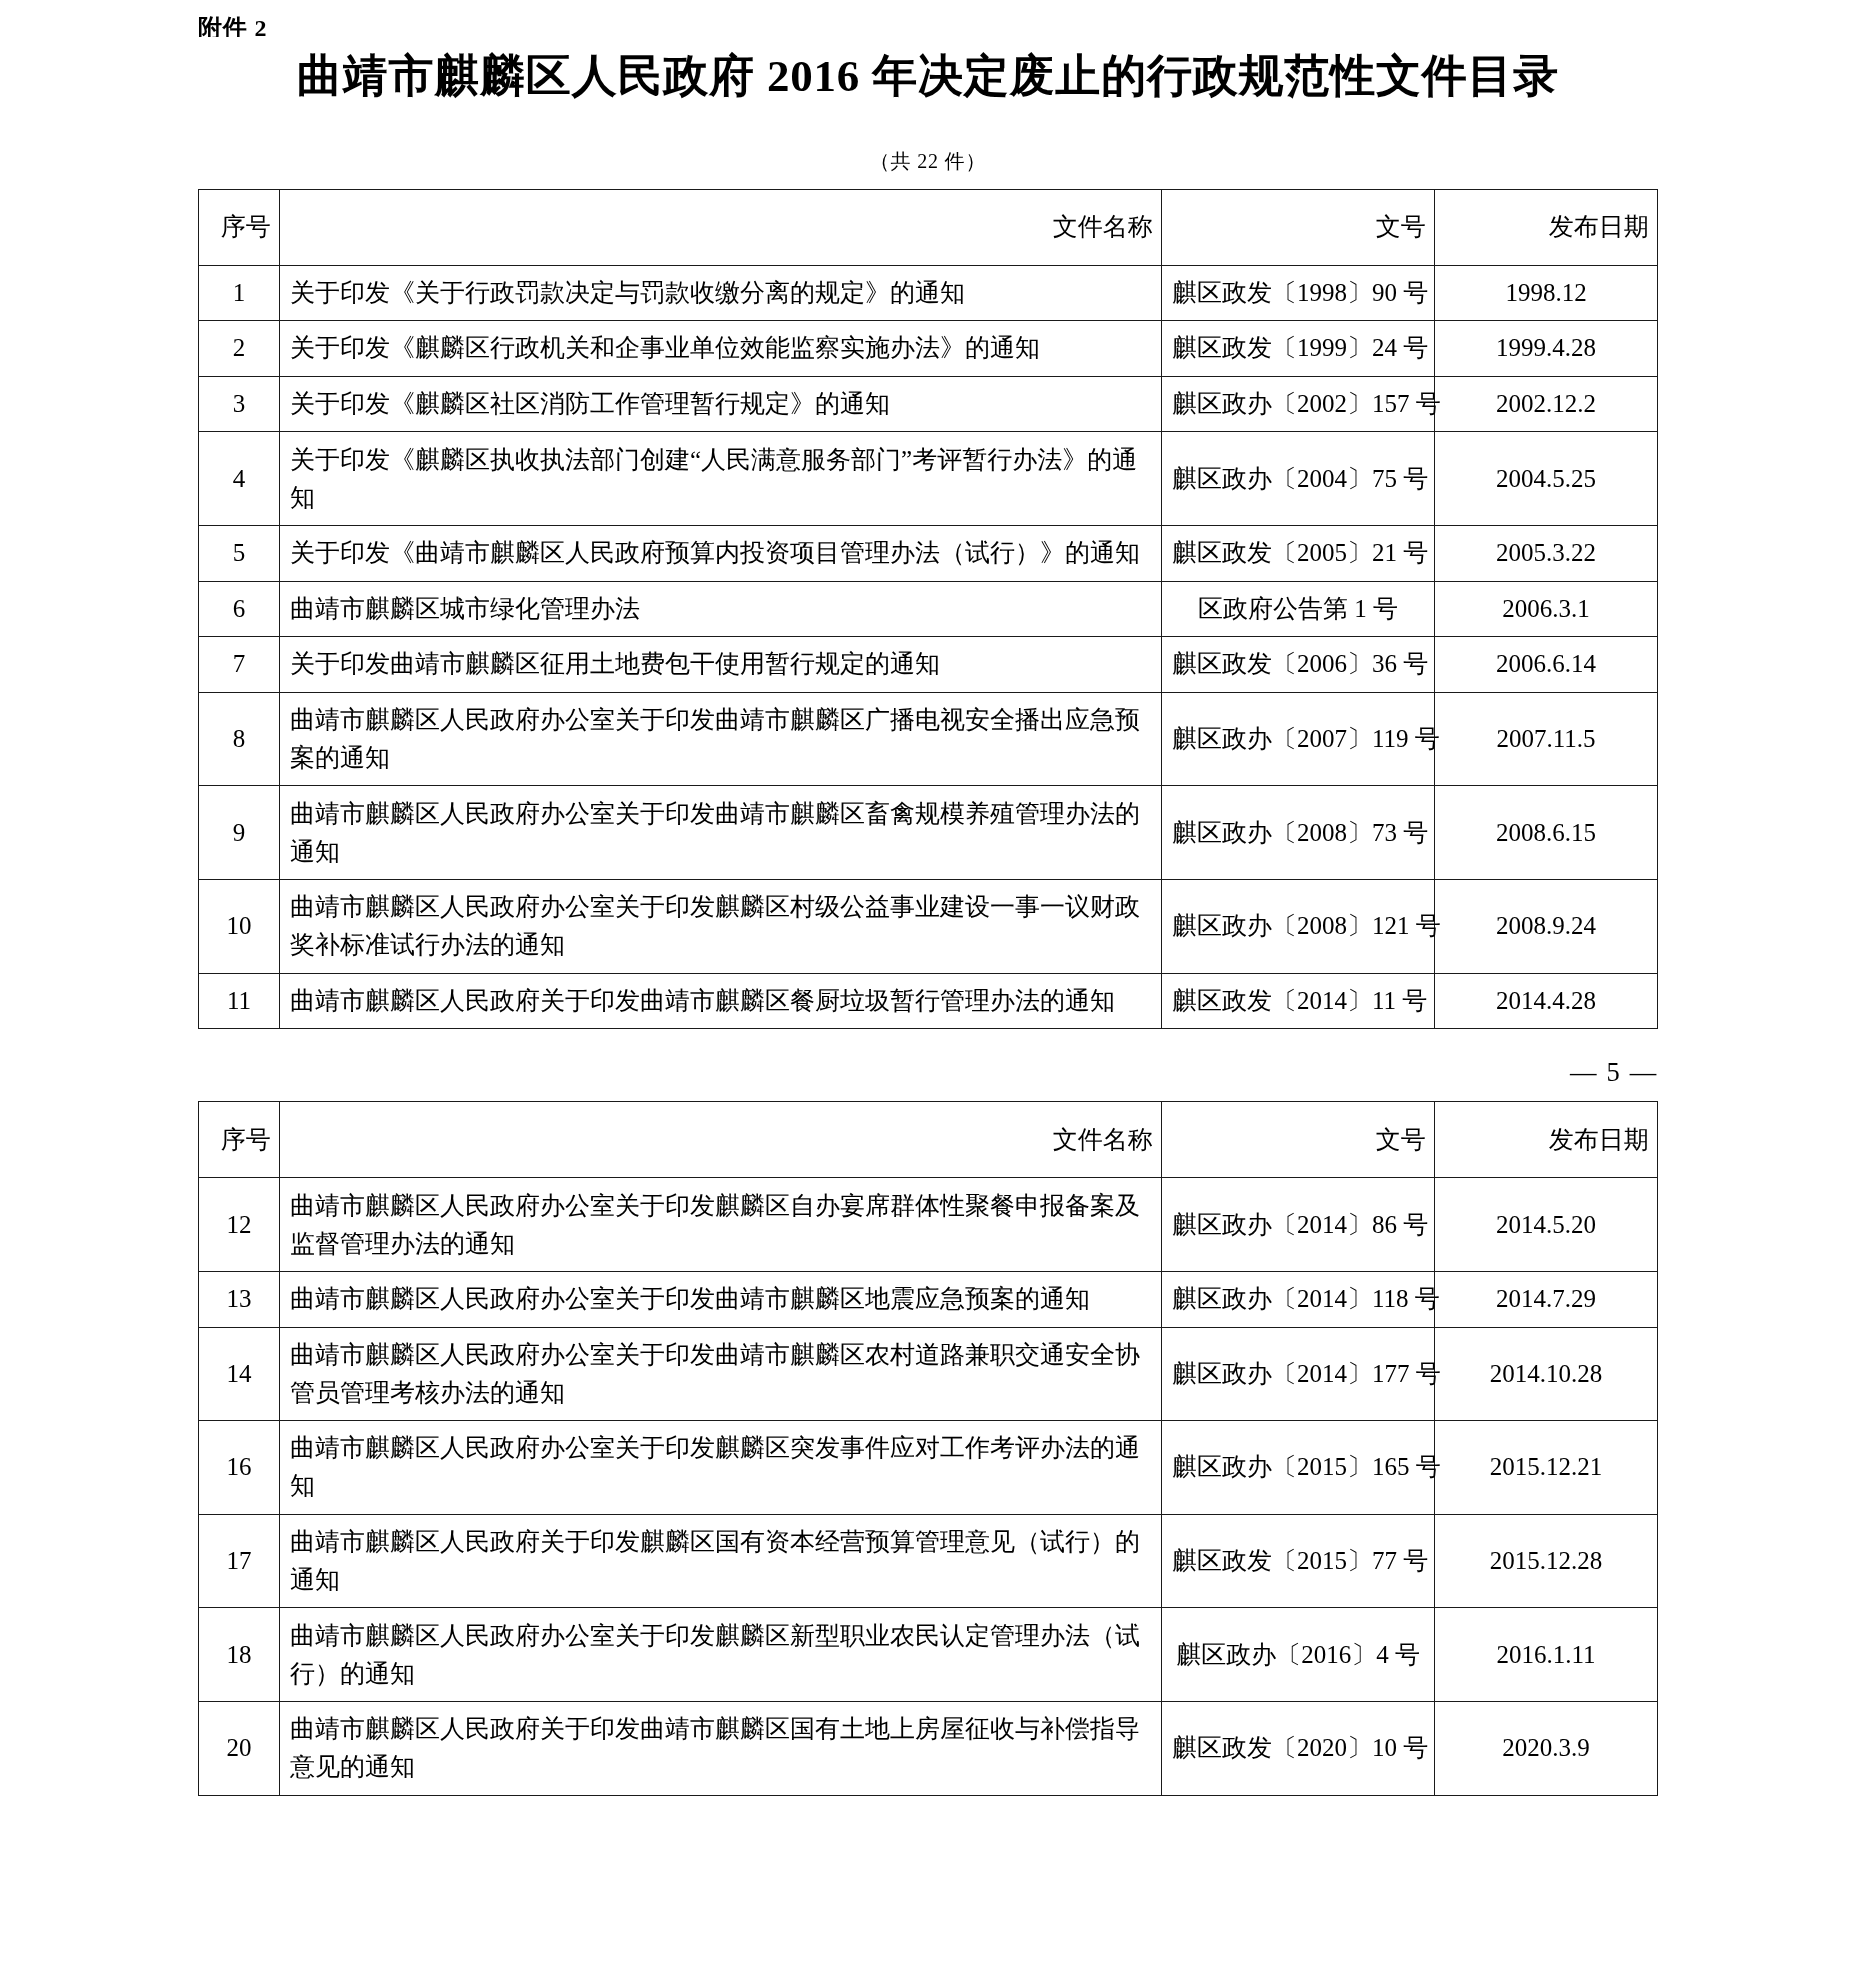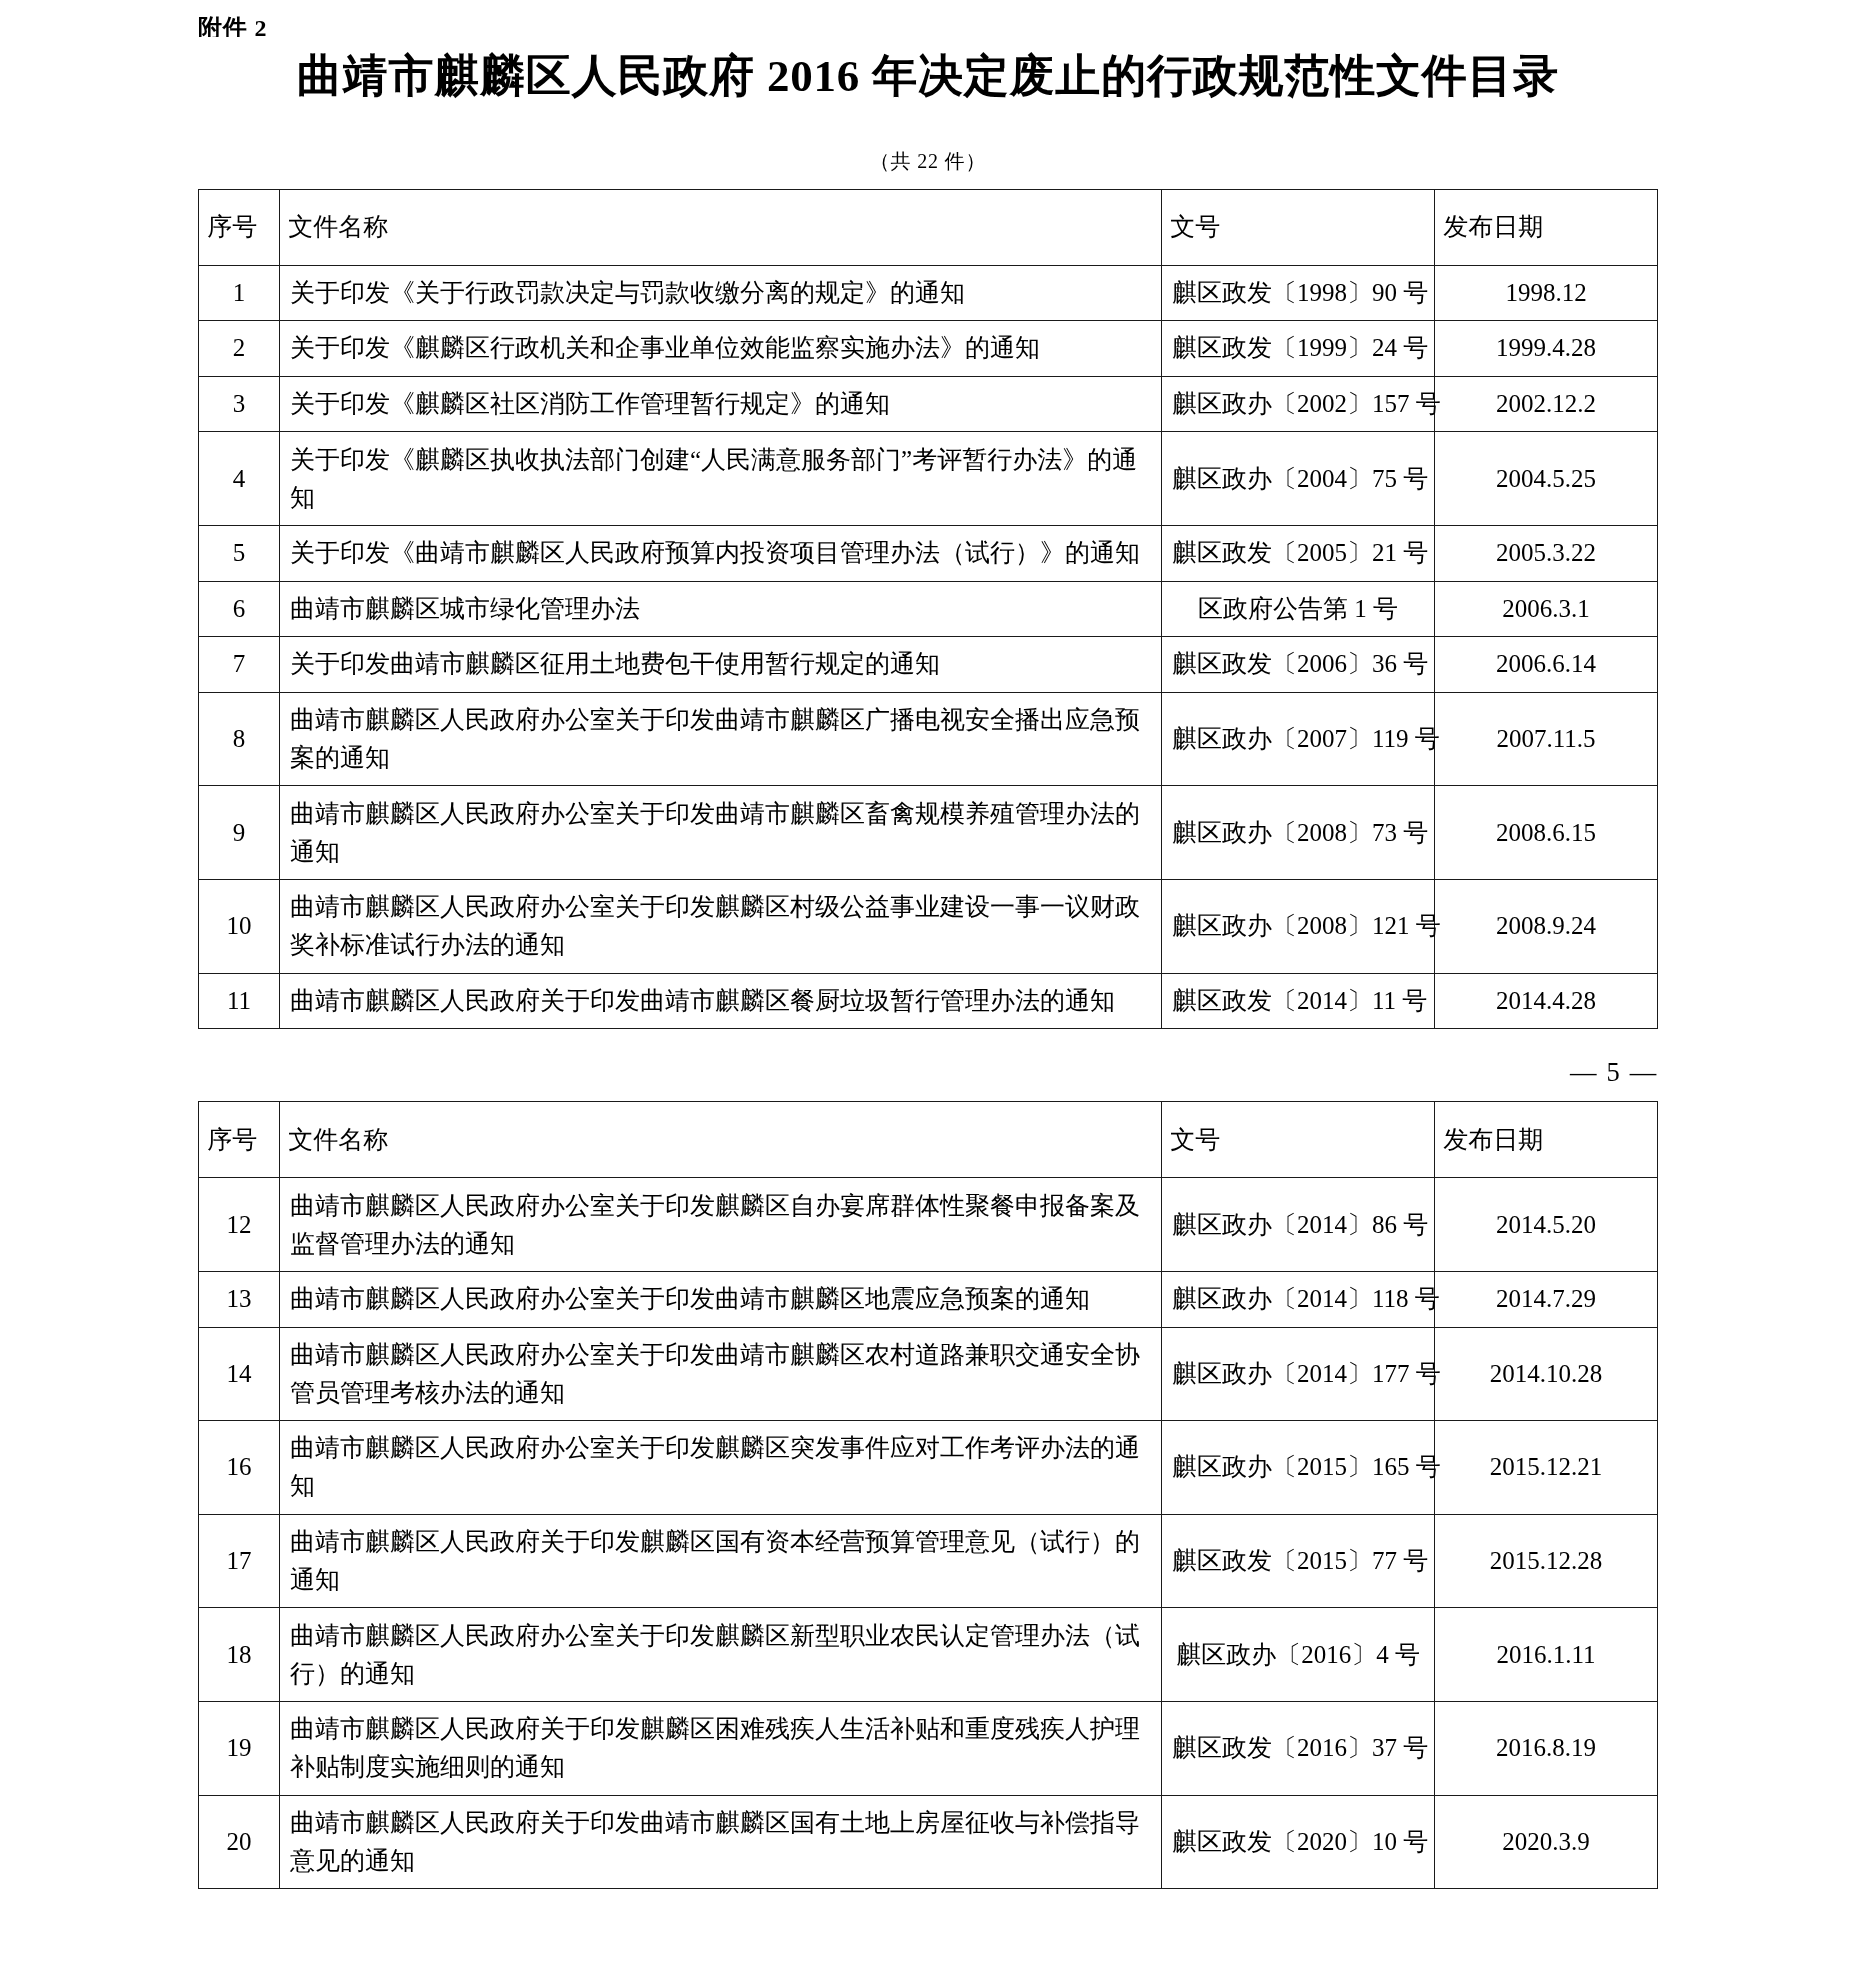--- a/index.html
+++ b/index.html
@@ -66,21 +66,21 @@
   }
   table.catalog td, table.catalog th {
     border: 1.7px solid #1a1a1a;
     padding: 8.3px 10px;
     font-size: 25px;
     line-height: 1.52;
     vertical-align: middle;
     font-weight: 400;
   }
   table.catalog th {
-    text-align: left;
+    text-align: right;
     font-weight: 400;
     height: 55px;
     padding: 10px 8.3px;
   }
   col.c-seq   { width: 81px; }
   col.c-name  { width: 882px; }
   col.c-docno { width: 273px; }
   col.c-date  { width: 223px; }
 
   td.seq  { text-align: center; font-size: 25px; }
@@ -243,26 +243,20 @@
             <td class="docno">麒区政发〔2015〕77 号</td>
             <td class="date">2015.12.28</td>
           </tr>
           <tr>
             <td class="seq">18</td>
             <td class="name">曲靖市麒麟区人民政府办公室关于印发麒麟区新型职业农民认定管理办法（试行）的通知</td>
             <td class="docno">麒区政办〔2016〕4 号</td>
             <td class="date">2016.1.11</td>
           </tr>
           <tr>
-            <td class="seq">19</td>
-            <td class="name">曲靖市麒麟区人民政府关于印发麒麟区困难残疾人生活补贴和重度残疾人护理补贴制度实施细则的通知</td>
-            <td class="docno">麒区政发〔2016〕37 号</td>
-            <td class="date">2016.8.19</td>
-          </tr>
-          <tr>
             <td class="seq">20</td>
             <td class="name">曲靖市麒麟区人民政府关于印发曲靖市麒麟区国有土地上房屋征收与补偿指导意见的通知</td>
             <td class="docno">麒区政发〔2020〕10 号</td>
             <td class="date">2020.3.9</td>
           </tr>
         </tbody>
     </table>
   </div>
 
 </div>

